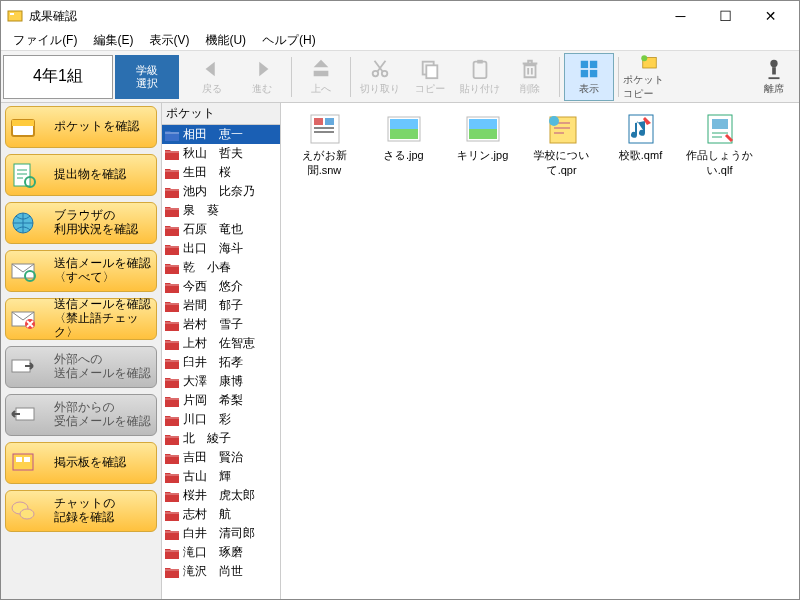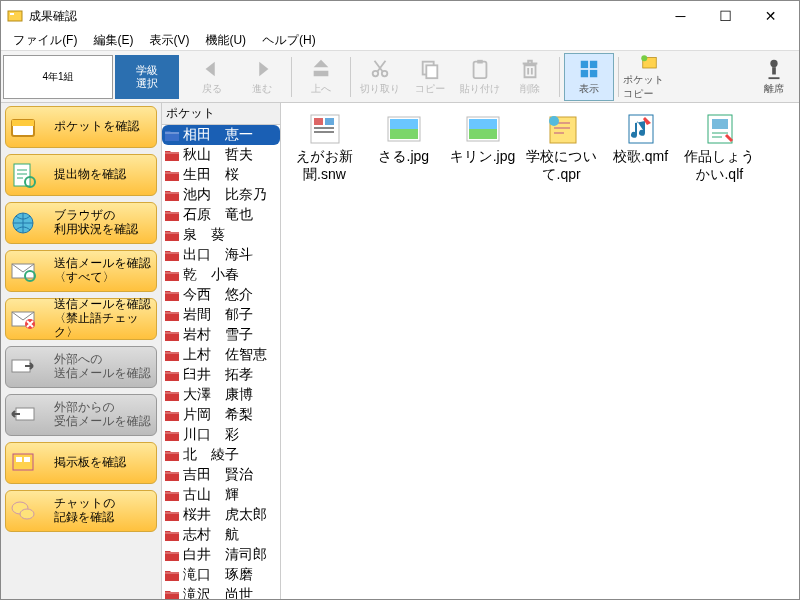--- a/index.html
+++ b/index.html
@@ -5,42 +5,42 @@
   * { box-sizing: border-box; margin: 0; padding: 0; font-family: "MS UI Gothic", Meiryo, sans-serif; }
   body { width: 800px; height: 600px; background: #fff; overflow: hidden; border: 1px solid #888; display: flex; flex-direction: column; }
   .titlebar { height: 30px; display: flex; align-items: center; padding: 2px 6px; background: #fff; }
   .titlebar .icon { width: 16px; height: 16px; margin-right: 6px; }
   .titlebar .title { font-size: 12px; flex: 1; }
   .win-btns { display: flex; }
   .win-btn { width: 45px; height: 28px; display:flex; align-items:center; justify-content:center; font-size:14px; }
   .menubar { height: 20px; display:flex; align-items:center; font-size:12px; padding:0 4px; border-bottom:1px solid #ddd; }
   .menu-item { padding: 2px 8px; }
   .toolbar { height: 52px; background: #f4f4f4; border-bottom:1px solid #ccc; display:flex; align-items:center; }
-  .class-box { width: 110px; height:44px; background:#fff; border:1px solid #999; display:flex; align-items:center; justify-content:center; font-size:10px; margin:2px; }
+  .class-box { width: 110px; height:44px; background:#fff; border:1px solid #999; display:flex; align-items:center; justify-content:center; font-size:16px; margin:2px; }
   .class-select { width:64px; height:44px; background:#2b6fb0; color:#fff; font-size:11px; display:flex; align-items:center; justify-content:center; text-align:center; line-height:1.1; margin:2px 8px 2px 0; }
   .tbbtn { width:50px; height:48px; display:flex; flex-direction:column; align-items:center; justify-content:center; font-size:10px; color:#555; }
   .tbbtn svg { width:22px; height:22px; margin-bottom:2px; }
   .tbbtn.disabled { color:#bbb; }
   .tbbtn.active { background:#d6eaff; border:1px solid #7ab;align-items:center; }
   .sep { width:1px; height:40px; background:#ccc; margin:0 4px; }
   .spacer { flex:1; }
   .main { flex:1; display:flex; overflow:hidden; }
   .leftcol { width:160px; background:#f0f0f0; display:flex; flex-direction:column; }
   .action-btn { margin:3px 4px; height:42px; border-radius:6px; display:flex; align-items:center; padding:12px 4px; font-size:12px; gap:18px; border:1px solid #d5a83a; background:linear-gradient(#ffe89b,#ffc13d); cursor:pointer; }
   .action-btn.gray { background:linear-gradient(#ddd,#bbb); border-color:#999; color:#555; }
   .action-btn .aicn { width:26px; height:26px; flex-shrink:0; }
   .action-btn .label { line-height:1.15; }
   .treecol { width:120px; border-left:1px solid #ccc; border-right:1px solid #ccc; display:flex; flex-direction:column; background:#fff; }
   .tree-header { font-size:12px; padding:2px 4px; background:#f0f0f0; border-bottom:1px solid #ccc; }
   .tree-body { flex:1; overflow-y:scroll; overflow-x:hidden; }
-  .tree-item { display:flex; align-items:center; gap:4px; padding:1px 3px; font-size:14px; white-space:nowrap; cursor:default;border-radius:6px; }
+  .tree-item { display:flex; align-items:center; gap:4px; padding:1px 3px; font-size:12px; white-space:nowrap; cursor:default; }
   .tree-item.selected { background:#1a5fb4; color:#fff; }
   .folder-icon { width:14px; height:12px; flex-shrink:0; }
   .filepane { flex:1; background:#fff; padding:8px 4px; display:flex; flex-wrap:wrap; align-content:flex-start; }
-  .file-item { width:75px; display:flex; flex-direction:column; align-items:center; font-size:14px; text-align:center; margin:2px; gap:3px; }
+  .file-item { width:75px; display:flex; flex-direction:column; align-items:center; font-size:11px; text-align:center; margin:2px; gap:3px; }
   .file-thumb { width:40px; height:32px; display:flex; align-items:center; justify-content:center; }
   ::-webkit-scrollbar { width:16px; }
   ::-webkit-scrollbar-track { background:#f0f0f0; }
   ::-webkit-scrollbar-thumb { background:#c0c0c0; border:1px solid #aaa; }
 </style>
 </head>
 <body>
 
 <div class="titlebar">
   <svg class="icon" viewBox="0 0 16 16">
@@ -246,28 +246,28 @@
             <path d="M0 2h5l1 1h8v9H0z" fill="#d13a3a"></path>
             <path d="M0 4h14" stroke="rgba(255,255,255,.5)"></path>
           </svg>
           <span>池内　比奈乃</span>
         </div>
         <div class="tree-item">
           <svg class="folder-icon" viewBox="0 0 14 12">
             <path d="M0 2h5l1 1h8v9H0z" fill="#d13a3a"></path>
             <path d="M0 4h14" stroke="rgba(255,255,255,.5)"></path>
           </svg>
+          <span>泉　葵</span>
+        </div>
+        <div class="tree-item">
+          <svg class="folder-icon" viewBox="0 0 14 12">
+            <path d="M0 2h5l1 1h8v9H0z" fill="#d13a3a"></path>
+            <path d="M0 4h14" stroke="rgba(255,255,255,.5)"></path>
+          </svg>
           <span>石原　竜也</span>
-        </div>
-        <div class="tree-item">
-          <svg class="folder-icon" viewBox="0 0 14 12">
-            <path d="M0 2h5l1 1h8v9H0z" fill="#d13a3a"></path>
-            <path d="M0 4h14" stroke="rgba(255,255,255,.5)"></path>
-          </svg>
-          <span>泉　葵</span>
         </div>
         <div class="tree-item">
           <svg class="folder-icon" viewBox="0 0 14 12">
             <path d="M0 2h5l1 1h8v9H0z" fill="#d13a3a"></path>
             <path d="M0 4h14" stroke="rgba(255,255,255,.5)"></path>
           </svg>
           <span>出口　海斗</span>
         </div>
         <div class="tree-item">
           <svg class="folder-icon" viewBox="0 0 14 12">

